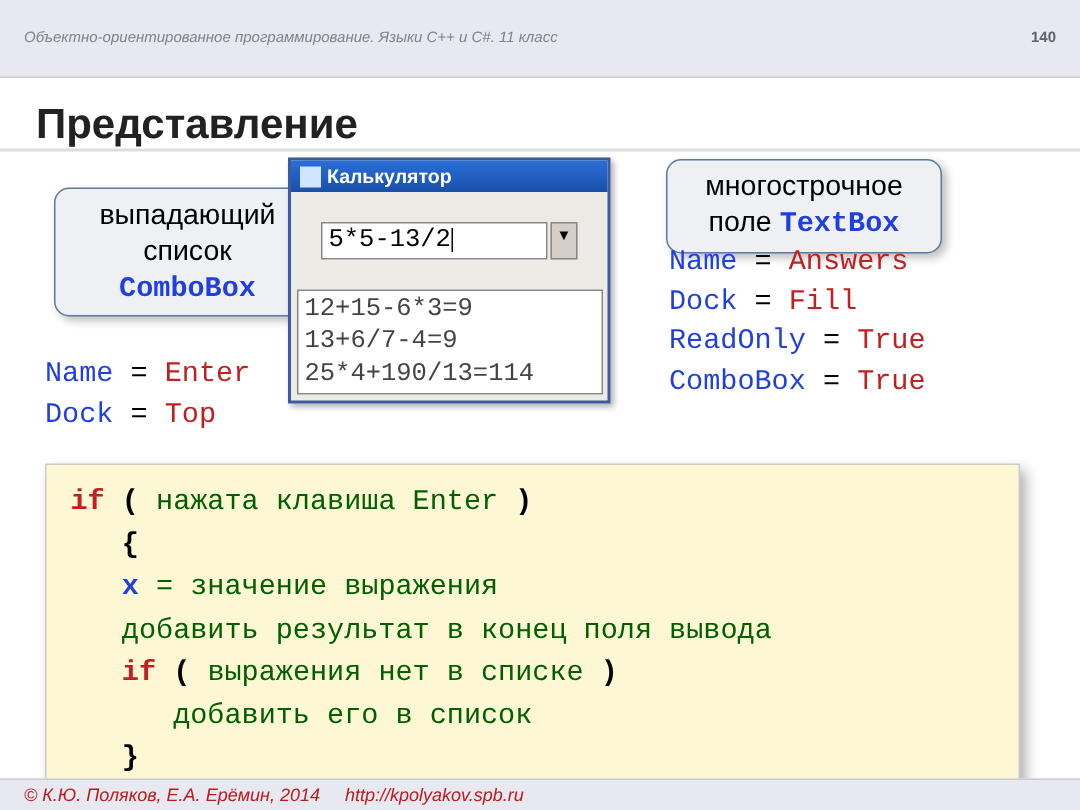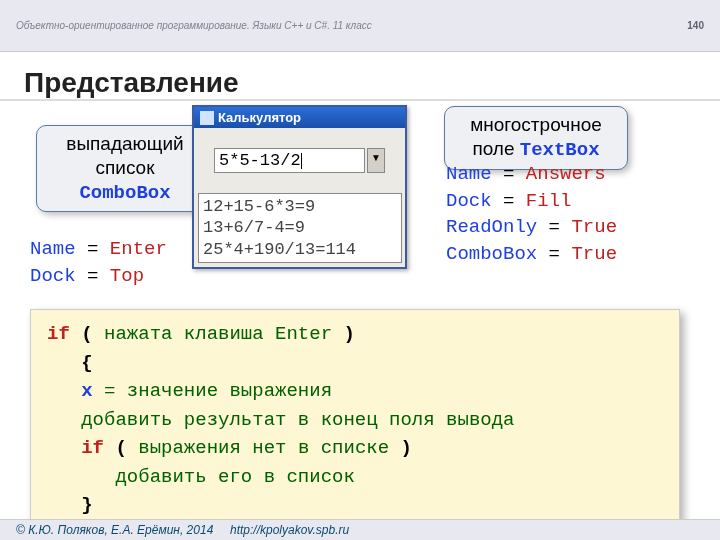--- a/index.html
+++ b/index.html
@@ -137,21 +137,21 @@
   .code-block .kwc { color: #c02020; font-weight: bold; }
   .code-block .varc { color: #1f3fde; font-weight: bold; }
   .code-block .sym { color: #000; font-weight: bold; }
   .footer {
     position: absolute;
     left: 0; bottom: 0;
     width: 100%;
     background: #e8e8f0;
     border-top: 1px solid #ccc;
     font-style: italic;
-    color: #0c4a6e;
+    color: #b91c1c;
     font-size: 12px;
     padding: 3px 16px;
   }
 </style>
 </head>
 <body>
 
 <div class="header-band">
   <span>Объектно-ориентированное программирование. Языки C++ и C#. 11 класс</span>
   <span class="page-num">140</span>

